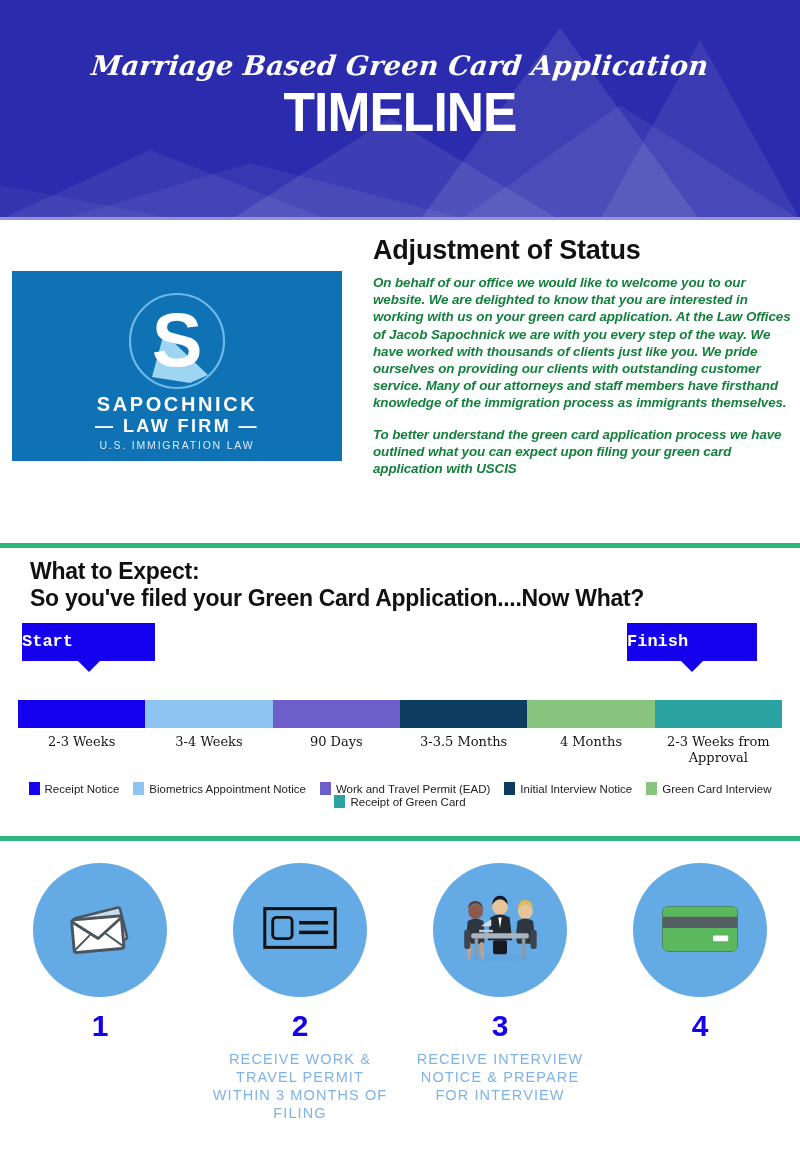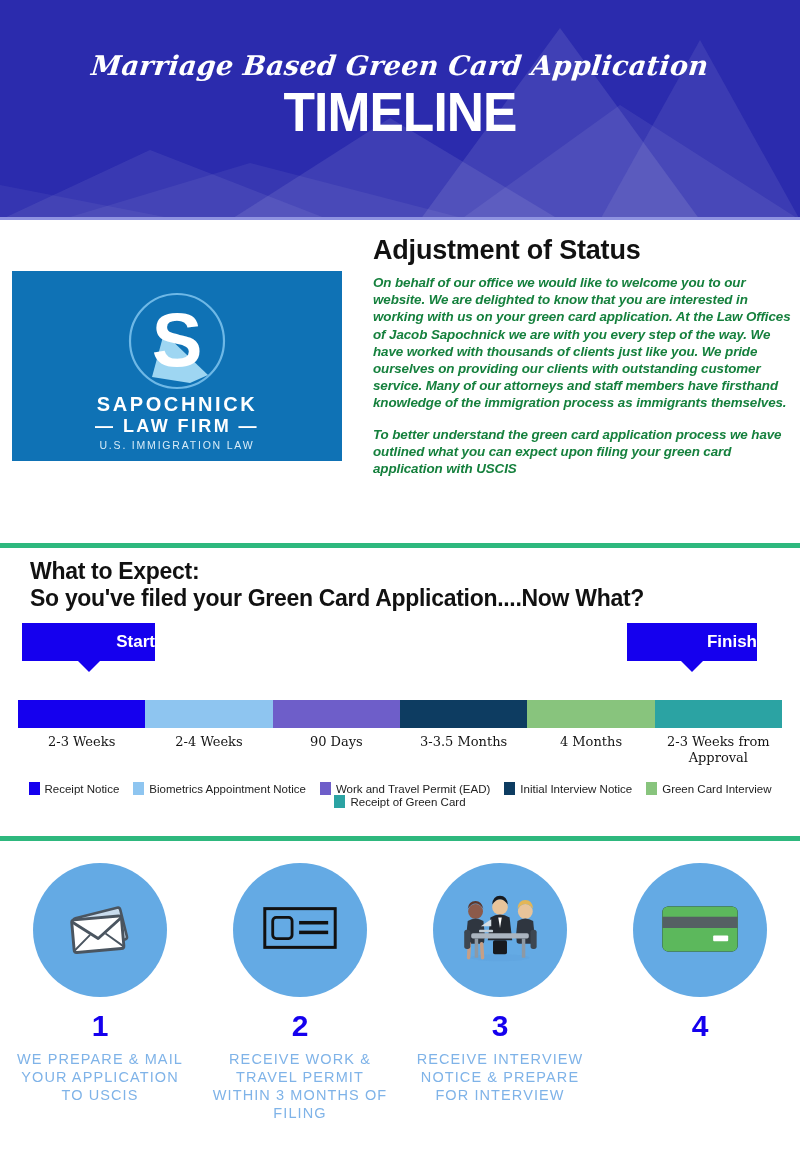--- a/index.html
+++ b/index.html
@@ -139,24 +139,24 @@
     letter-spacing: -0.3px;
   }
 
   .flag {
     position: absolute;
     background: #1500ee;
     height: 38px;
   }
   .flag-label {
     color: #ffffff;
-    font-family: Liberation Sans, sans-serif;
+    font-family: Liberation Mono, monospace;
     font-weight: bold;
     font-size: 17px;
-    text-align: right;
+    text-align: left;
     line-height: 38px;
   }
   .flag::after {
     content: "";
     position: absolute;
     left: 50%;
     bottom: -11px;
     margin-left: -11px;
     width: 0; height: 0;
     border-left: 11px solid transparent;
@@ -327,21 +327,21 @@
   <div class="timeline-bar" id="timeline-bar">
       <div class="seg" title="Receipt Notice" style="background: rgb(21, 0, 238);"></div>
       <div class="seg" title="Biometrics Appointment Notice" style="background: rgb(142, 197, 240);"></div>
       <div class="seg" title="Work and Travel Permit (EAD)" style="background: rgb(110, 94, 201);"></div>
       <div class="seg" title="Initial Interview Notice" style="background: rgb(13, 60, 97);"></div>
       <div class="seg" title="Green Card Interview" style="background: rgb(136, 196, 125);"></div>
       <div class="seg" title="Receipt of Green Card" style="background: rgb(43, 163, 163);"></div>
     </div>
   <div class="tick-row" id="tick-row">
       <div class="tick">2-3 Weeks</div>
-      <div class="tick">2-4 Weeks</div>
+      <div class="tick">3-4 Weeks</div>
       <div class="tick">90 Days</div>
       <div class="tick">3-3.5 Months</div>
       <div class="tick">4 Months</div>
       <div class="tick">2-3 Weeks from Approval</div>
     </div>
 
   <div class="legend">
     <div class="legend-row" id="legend-row-1">
         <div class="legend-item">
           <span class="legend-swatch" style="background: rgb(21, 0, 238);"></span>
@@ -384,21 +384,20 @@
         <rect x="22" y="32" width="56" height="38" rx="3" fill="#c9dced" stroke="#4a5560" stroke-width="3"></rect>
       </g>
       <g transform="rotate(-5 50 52)">
         <rect x="18" y="38" width="58" height="38" rx="3" fill="#ffffff" stroke="#4a5560" stroke-width="3.4"></rect>
         <path d="M18 40 L47 62 L76 40" fill="none" stroke="#4a5560" stroke-width="3.4" stroke-linejoin="round"></path>
         <path d="M18 74 L38 57 M76 74 L56 57" fill="none" stroke="#4a5560" stroke-width="2.2"></path>
       </g>
     </svg></span>
       </div>
       <div class="step-number">1</div>
-      <div class="step-caption">WE PREPARE &amp; MAIL YOUR APPLICATION TO USCIS</div>
     </div>
     <div class="step">
       <div class="step-circle">
         <span>
     <svg viewBox="0 0 100 100" width="88" height="88">
       <rect x="10" y="28" width="80" height="44" fill="none" stroke="#111111" stroke-width="3.4"></rect>
       <rect x="19" y="38" width="22" height="24" rx="4" fill="none" stroke="#111111" stroke-width="3.2"></rect>
       <rect x="49" y="42" width="33" height="4" fill="#111111"></rect>
       <rect x="49" y="53" width="33" height="4" fill="#111111"></rect>
     </svg></span>

